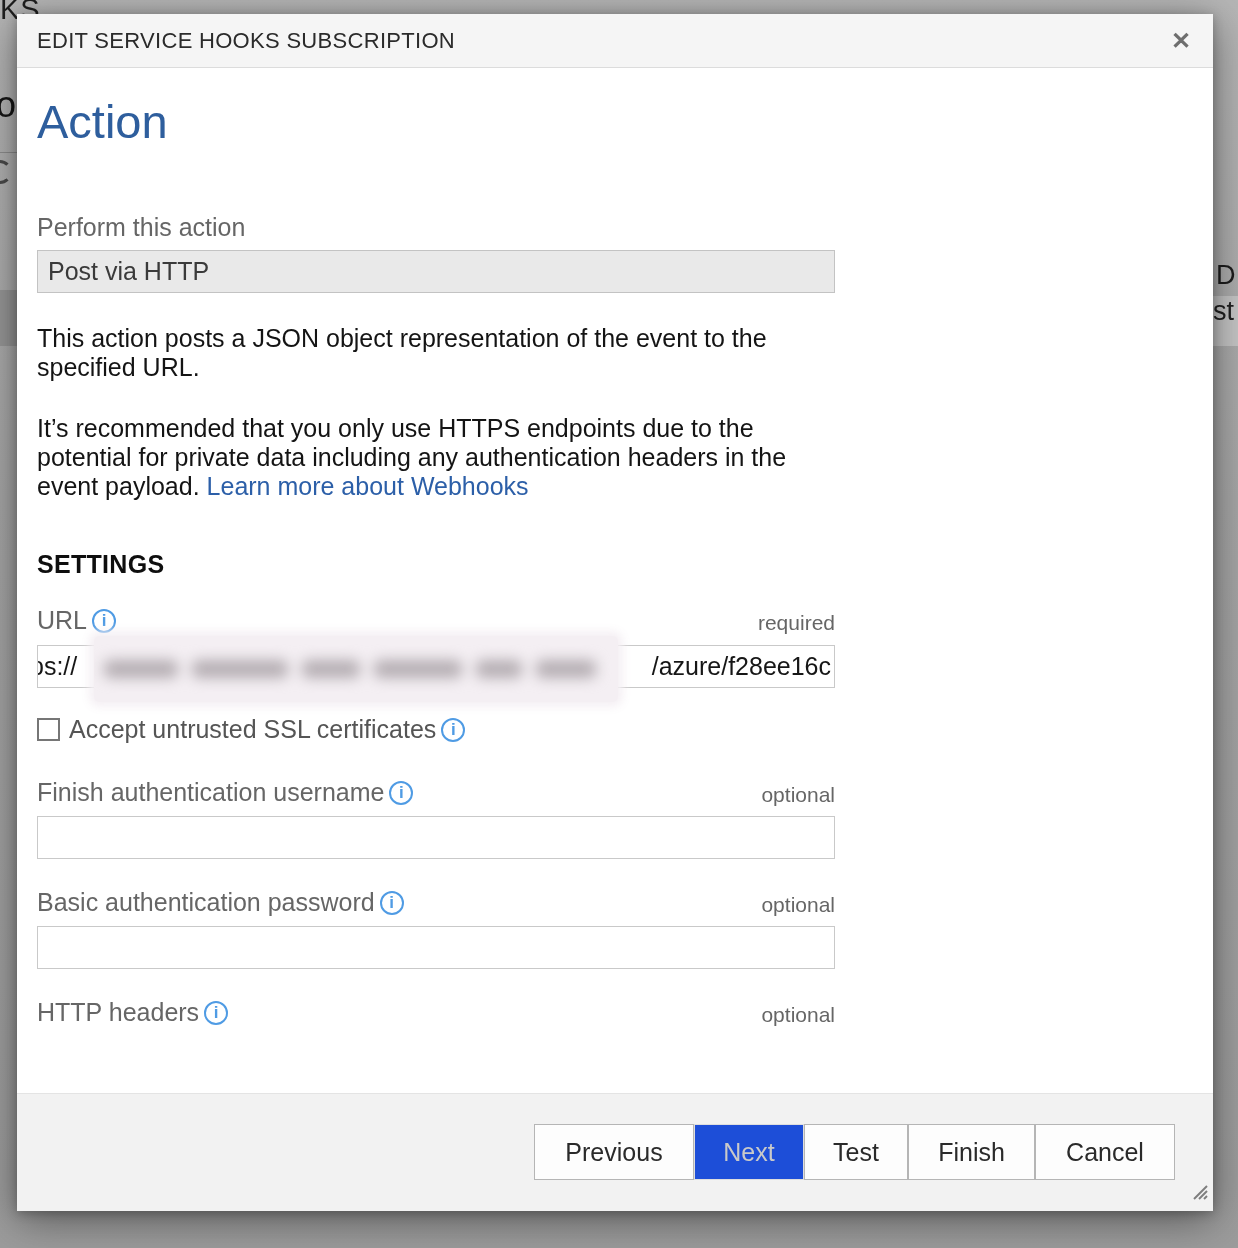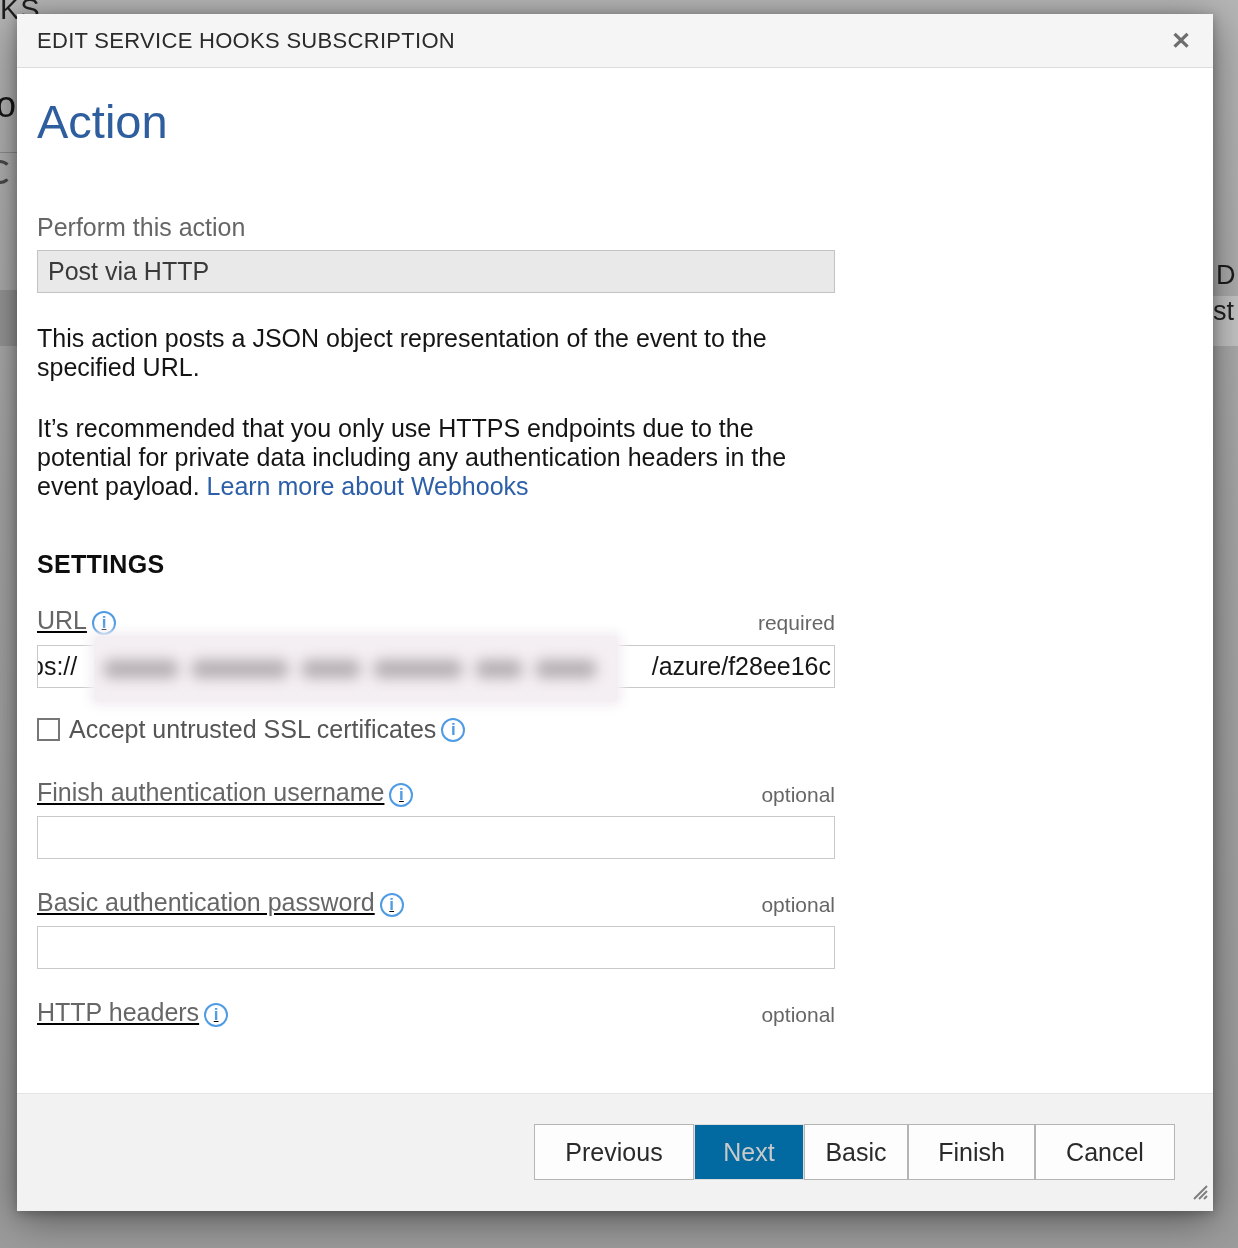--- a/index.html
+++ b/index.html
@@ -52,21 +52,21 @@
     display: flex; align-items: center; padding: 10px 10px;
   }
 
   .desc { margin-top: 31px; font-size: 25px; color: #141414; line-height: 29px; width: 800px; }
   .desc + .desc { margin-top: 32px; }
   a.link { color: #2c5fa8; text-decoration: none; cursor: pointer; }
 
   .settings-heading { margin-top: 49px; font-size: 25px; font-weight: bold; color: #0e0e0e; letter-spacing: 0.3px; }
 
   .label-row { width: 798px; display: flex; justify-content: space-between; align-items: flex-end; }
-  .label-left { display: flex; align-items: flex-end; text-decoration: underline; }
+  .label-left { display: flex; align-items: center; }
   .badge { font-size: 21px; color: #666666; }
 
   .info-icon {
     display: inline-flex; align-items: center; justify-content: center;
     width: 24px; height: 24px; margin-left: 5px; flex: none;
     border: 2.5px solid #4f9be4; border-radius: 50%;
     color: #4f9be4; font-size: 17px; font-weight: bold; font-style: normal;
     cursor: pointer;
   }
 
@@ -112,21 +112,21 @@
     background: #f2f2f2; border-top: 1px solid #e4e4e4;
     display: flex; justify-content: flex-end; align-items: flex-start;
     padding: 30px 38px 0 0; gap: 0;
   }
   .btn {
     height: 56px; background: #fdfdfd; border: 1px solid #b5b5b5;
     font-size: 25px; color: #2a2a2a; font-family: "Liberation Sans", sans-serif;
     display: flex; align-items: center; justify-content: center; cursor: pointer;
   }
   .btn-previous { width: 160px; }
-  .btn-next { width: 110px; color: #c9c9c9; border-color: #dedede; background: #0369a1; cursor: default; }
+  .btn-next { width: 110px; color: #c9c9c9; border-color: #dedede; background: #1d4ed8; cursor: default; }
   .btn-test { width: 104px; }
   .btn-finish { width: 127px; }
   .btn-cancel { width: 140px; }
 
   .resize-handle { position: absolute; right: 5px; bottom: 7px; cursor: nwse-resize; }
 </style>
 </head>
 <body>
 
 <span class="bg-frag bg-ks">KS</span>
@@ -222,21 +222,21 @@
         <i class="info-icon">i</i>
       </span>
       <span class="badge">optional</span>
     </div>
 
   </div>
 
   <div class="dialog-footer">
     <button class="btn btn-previous">Previous</button>
     <button class="btn btn-next" disabled="">Next</button>
-    <button class="btn btn-test">Basic</button>
+    <button class="btn btn-test">Test</button>
     <button class="btn btn-finish">Finish</button>
     <button class="btn btn-cancel">Cancel</button>
     <span class="resize-handle">
       <svg width="20" height="20" viewBox="0 0 20 20">
         <line x1="6" y1="19" x2="19" y2="6" stroke="#7e7e7e" stroke-width="2"></line>
         <line x1="11" y1="19" x2="19" y2="11" stroke="#7e7e7e" stroke-width="2"></line>
         <line x1="16" y1="19" x2="19" y2="16" stroke="#7e7e7e" stroke-width="2"></line>
       </svg>
     </span>
   </div>

